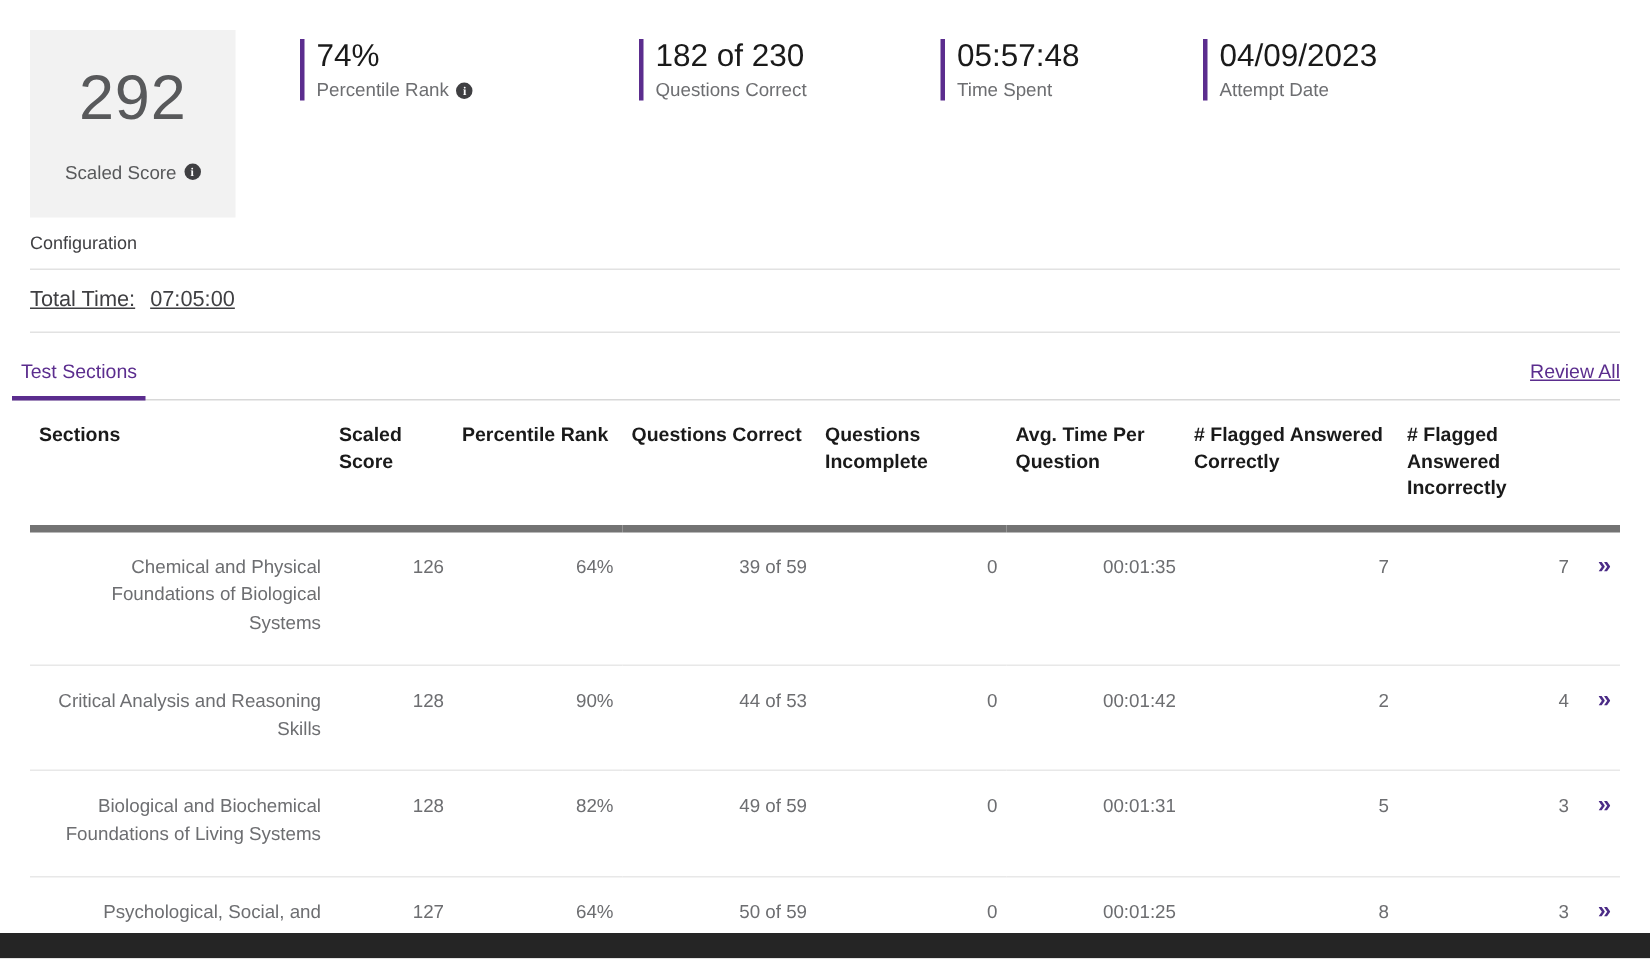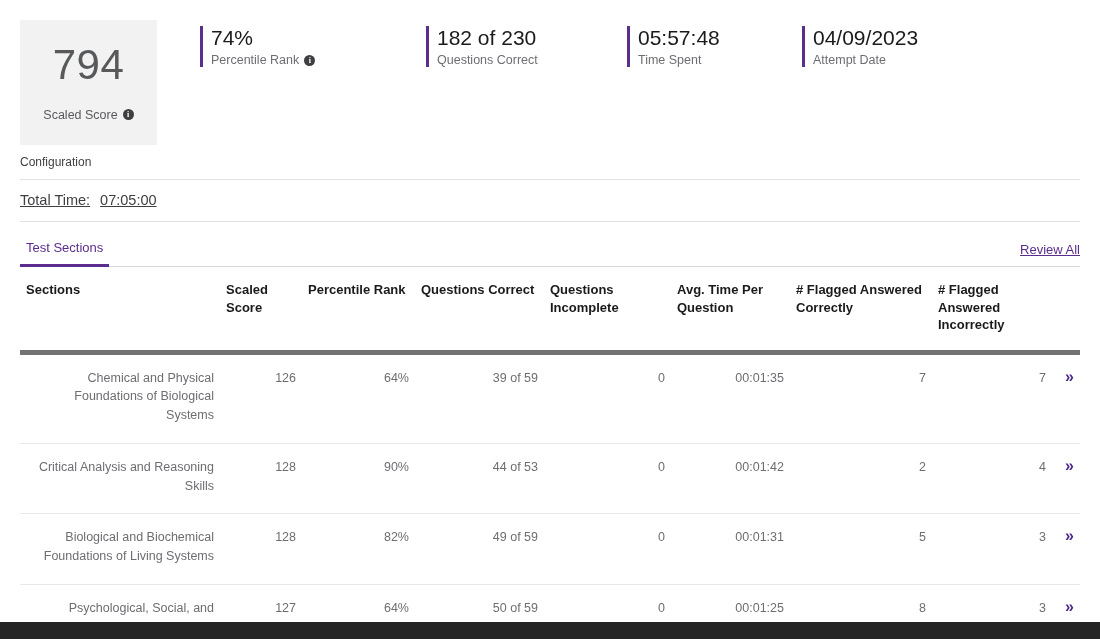--- a/index.html
+++ b/index.html
@@ -112,23 +112,23 @@
     padding: 12px 0 13px 0;
     display: flex;
     align-items: baseline;
     text-decoration: underline;
   }
   .config-row .cfg-key { margin-right: 10px; }
   .config-row .cfg-val { }
 
   
   .tabs-bar {
-    margin: 18px 20px 0 20px;
-    display: flex;
-    align-items: center;
+    margin: 18px 20px 0 8px;
+    display: flex;
+    align-items: flex-start;
     justify-content: space-between;
     border-bottom: 1px solid #d8d8d8;
     position: relative;
   }
   .tabs { display: flex; }
   .tab {
     font-size: 13px;
     color: #5b2d8e;
     padding: 0 6px 9px 6px;
     border-bottom: 3px solid #5b2d8e;
@@ -202,21 +202,21 @@
   }
 </style>
 </head>
 <body>
 
 <div id="app">
 
   <div class="kpi-strip">
 
     <div class="score-card">
-      <div class="score-value">794</div>
+      <div class="score-value">292</div>
       <div class="score-label">
         <span>Scaled Score</span>
         <i class="info-icon">i</i>
       </div>
     </div>
 
     <div class="kpi-list">
 
       <div class="kpi" style="width:226px">
         <div class="kpi-value">74%</div>

